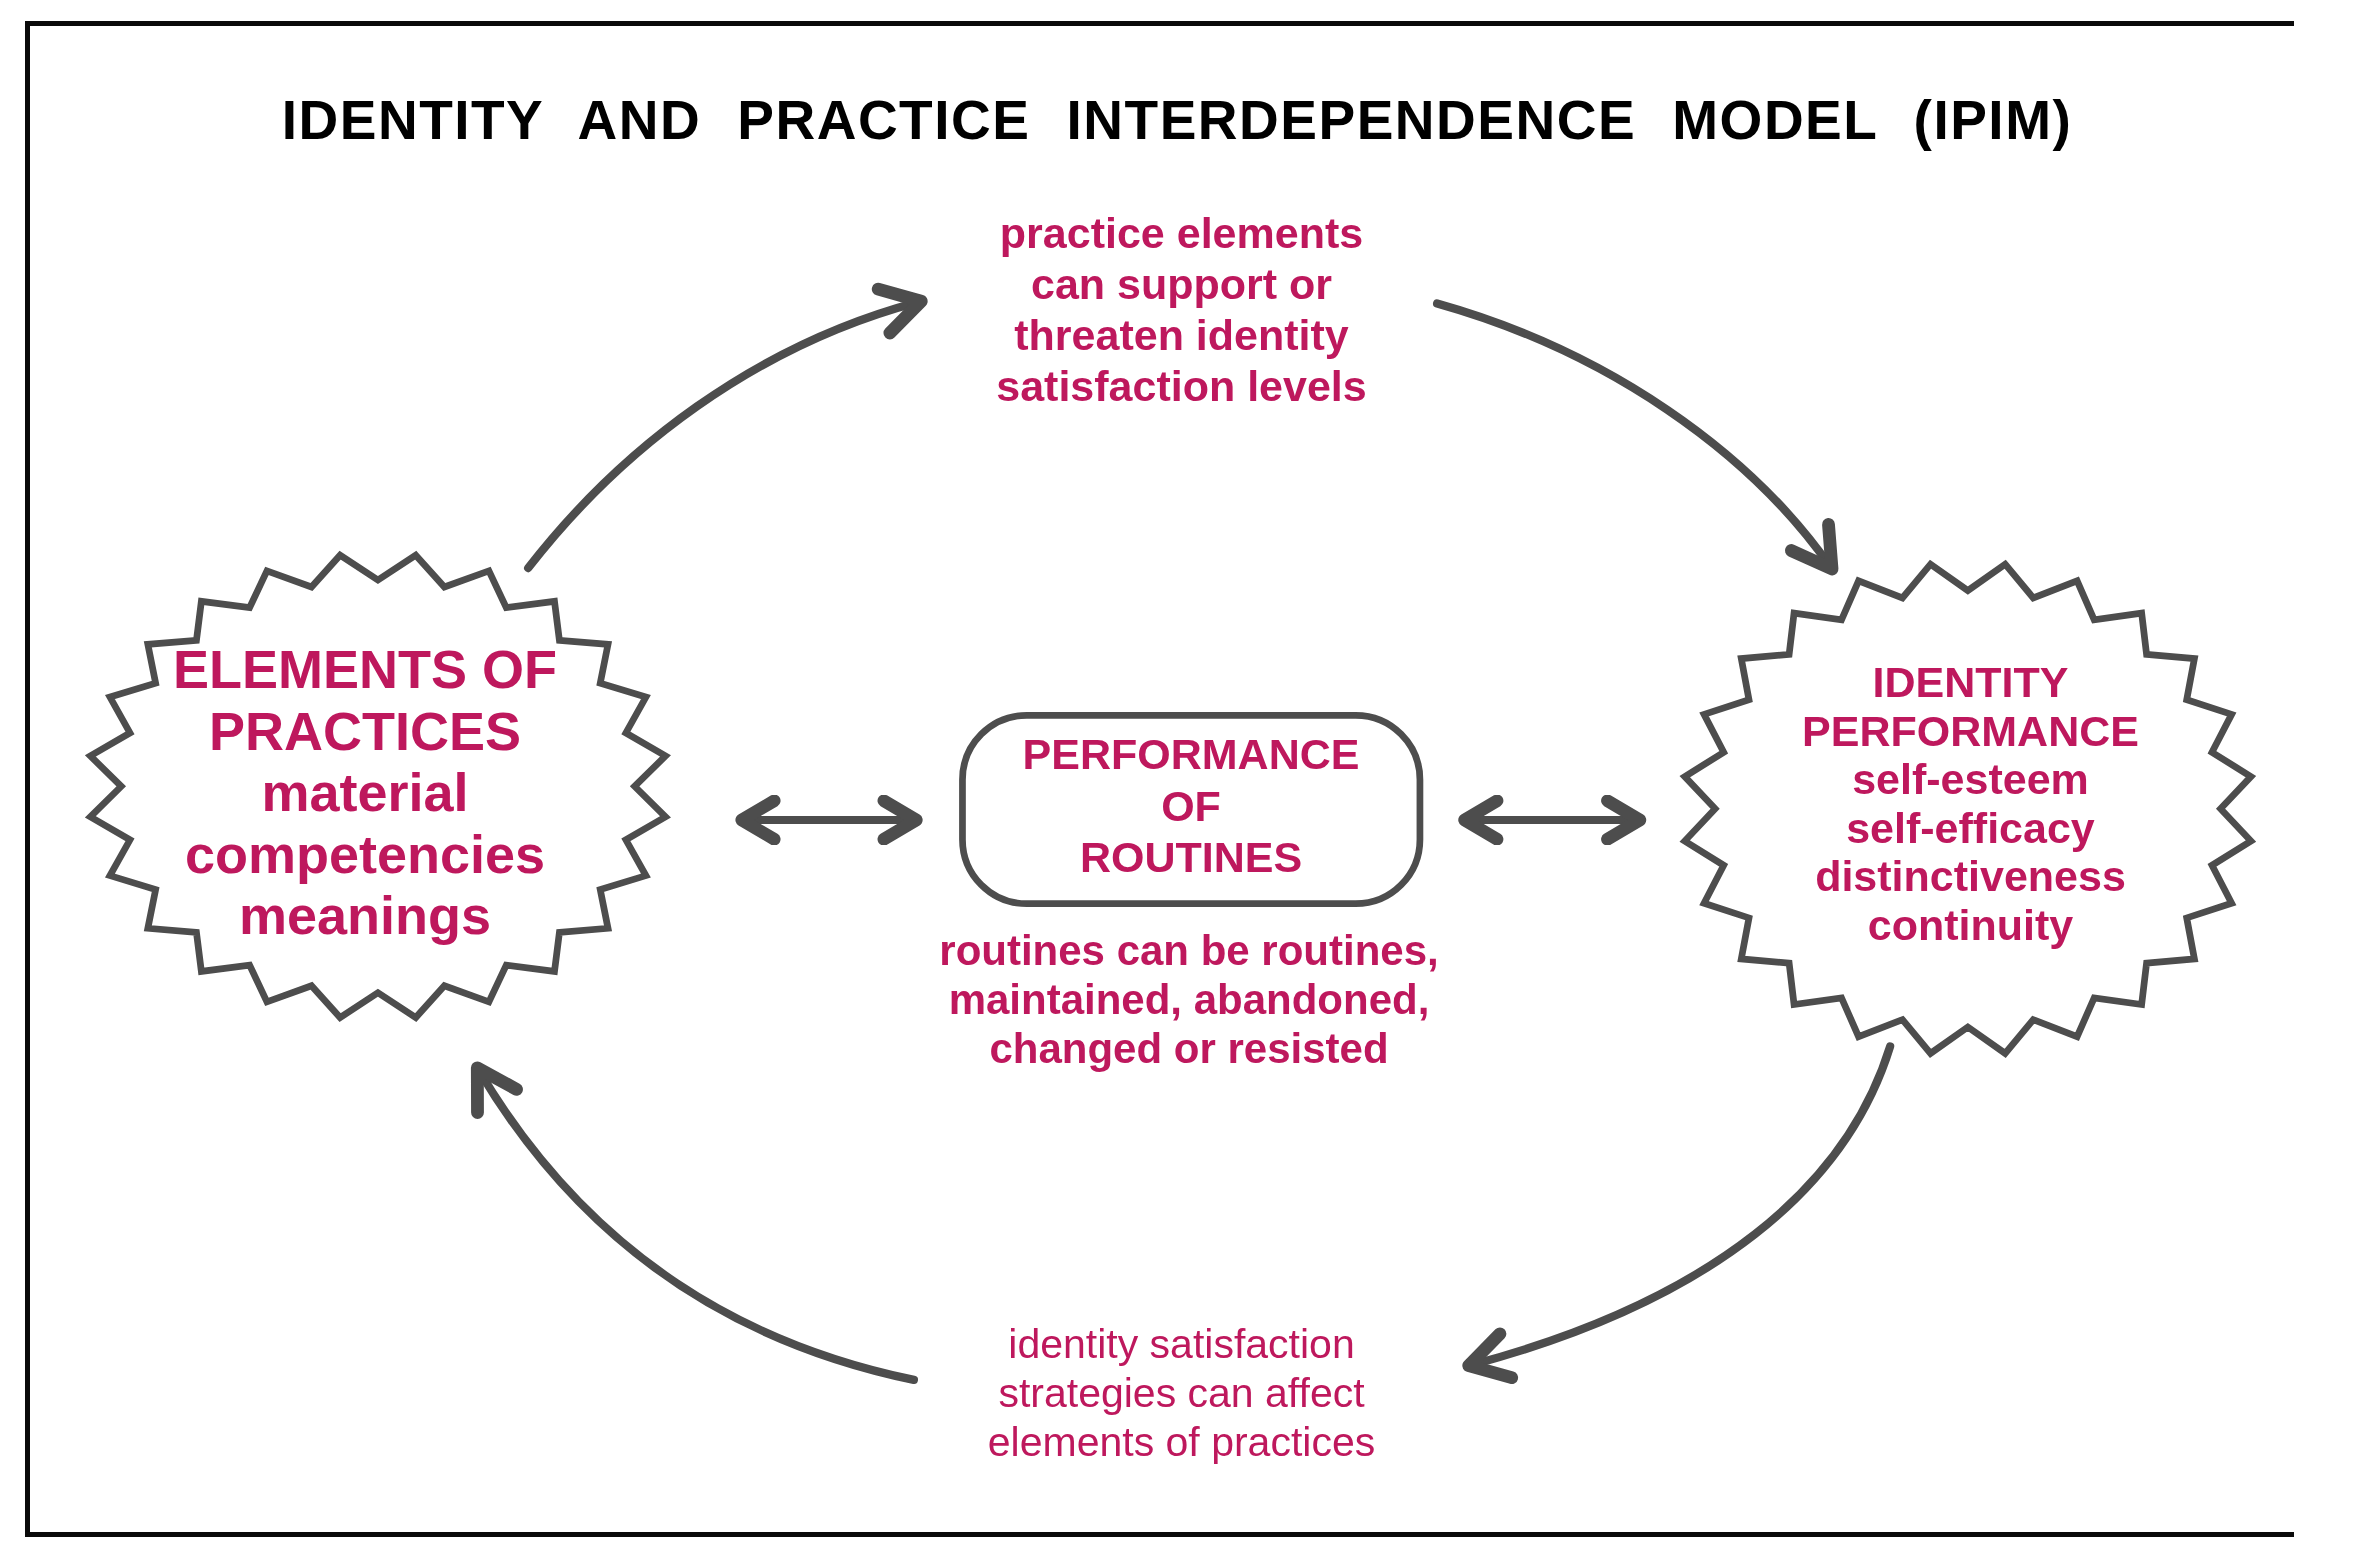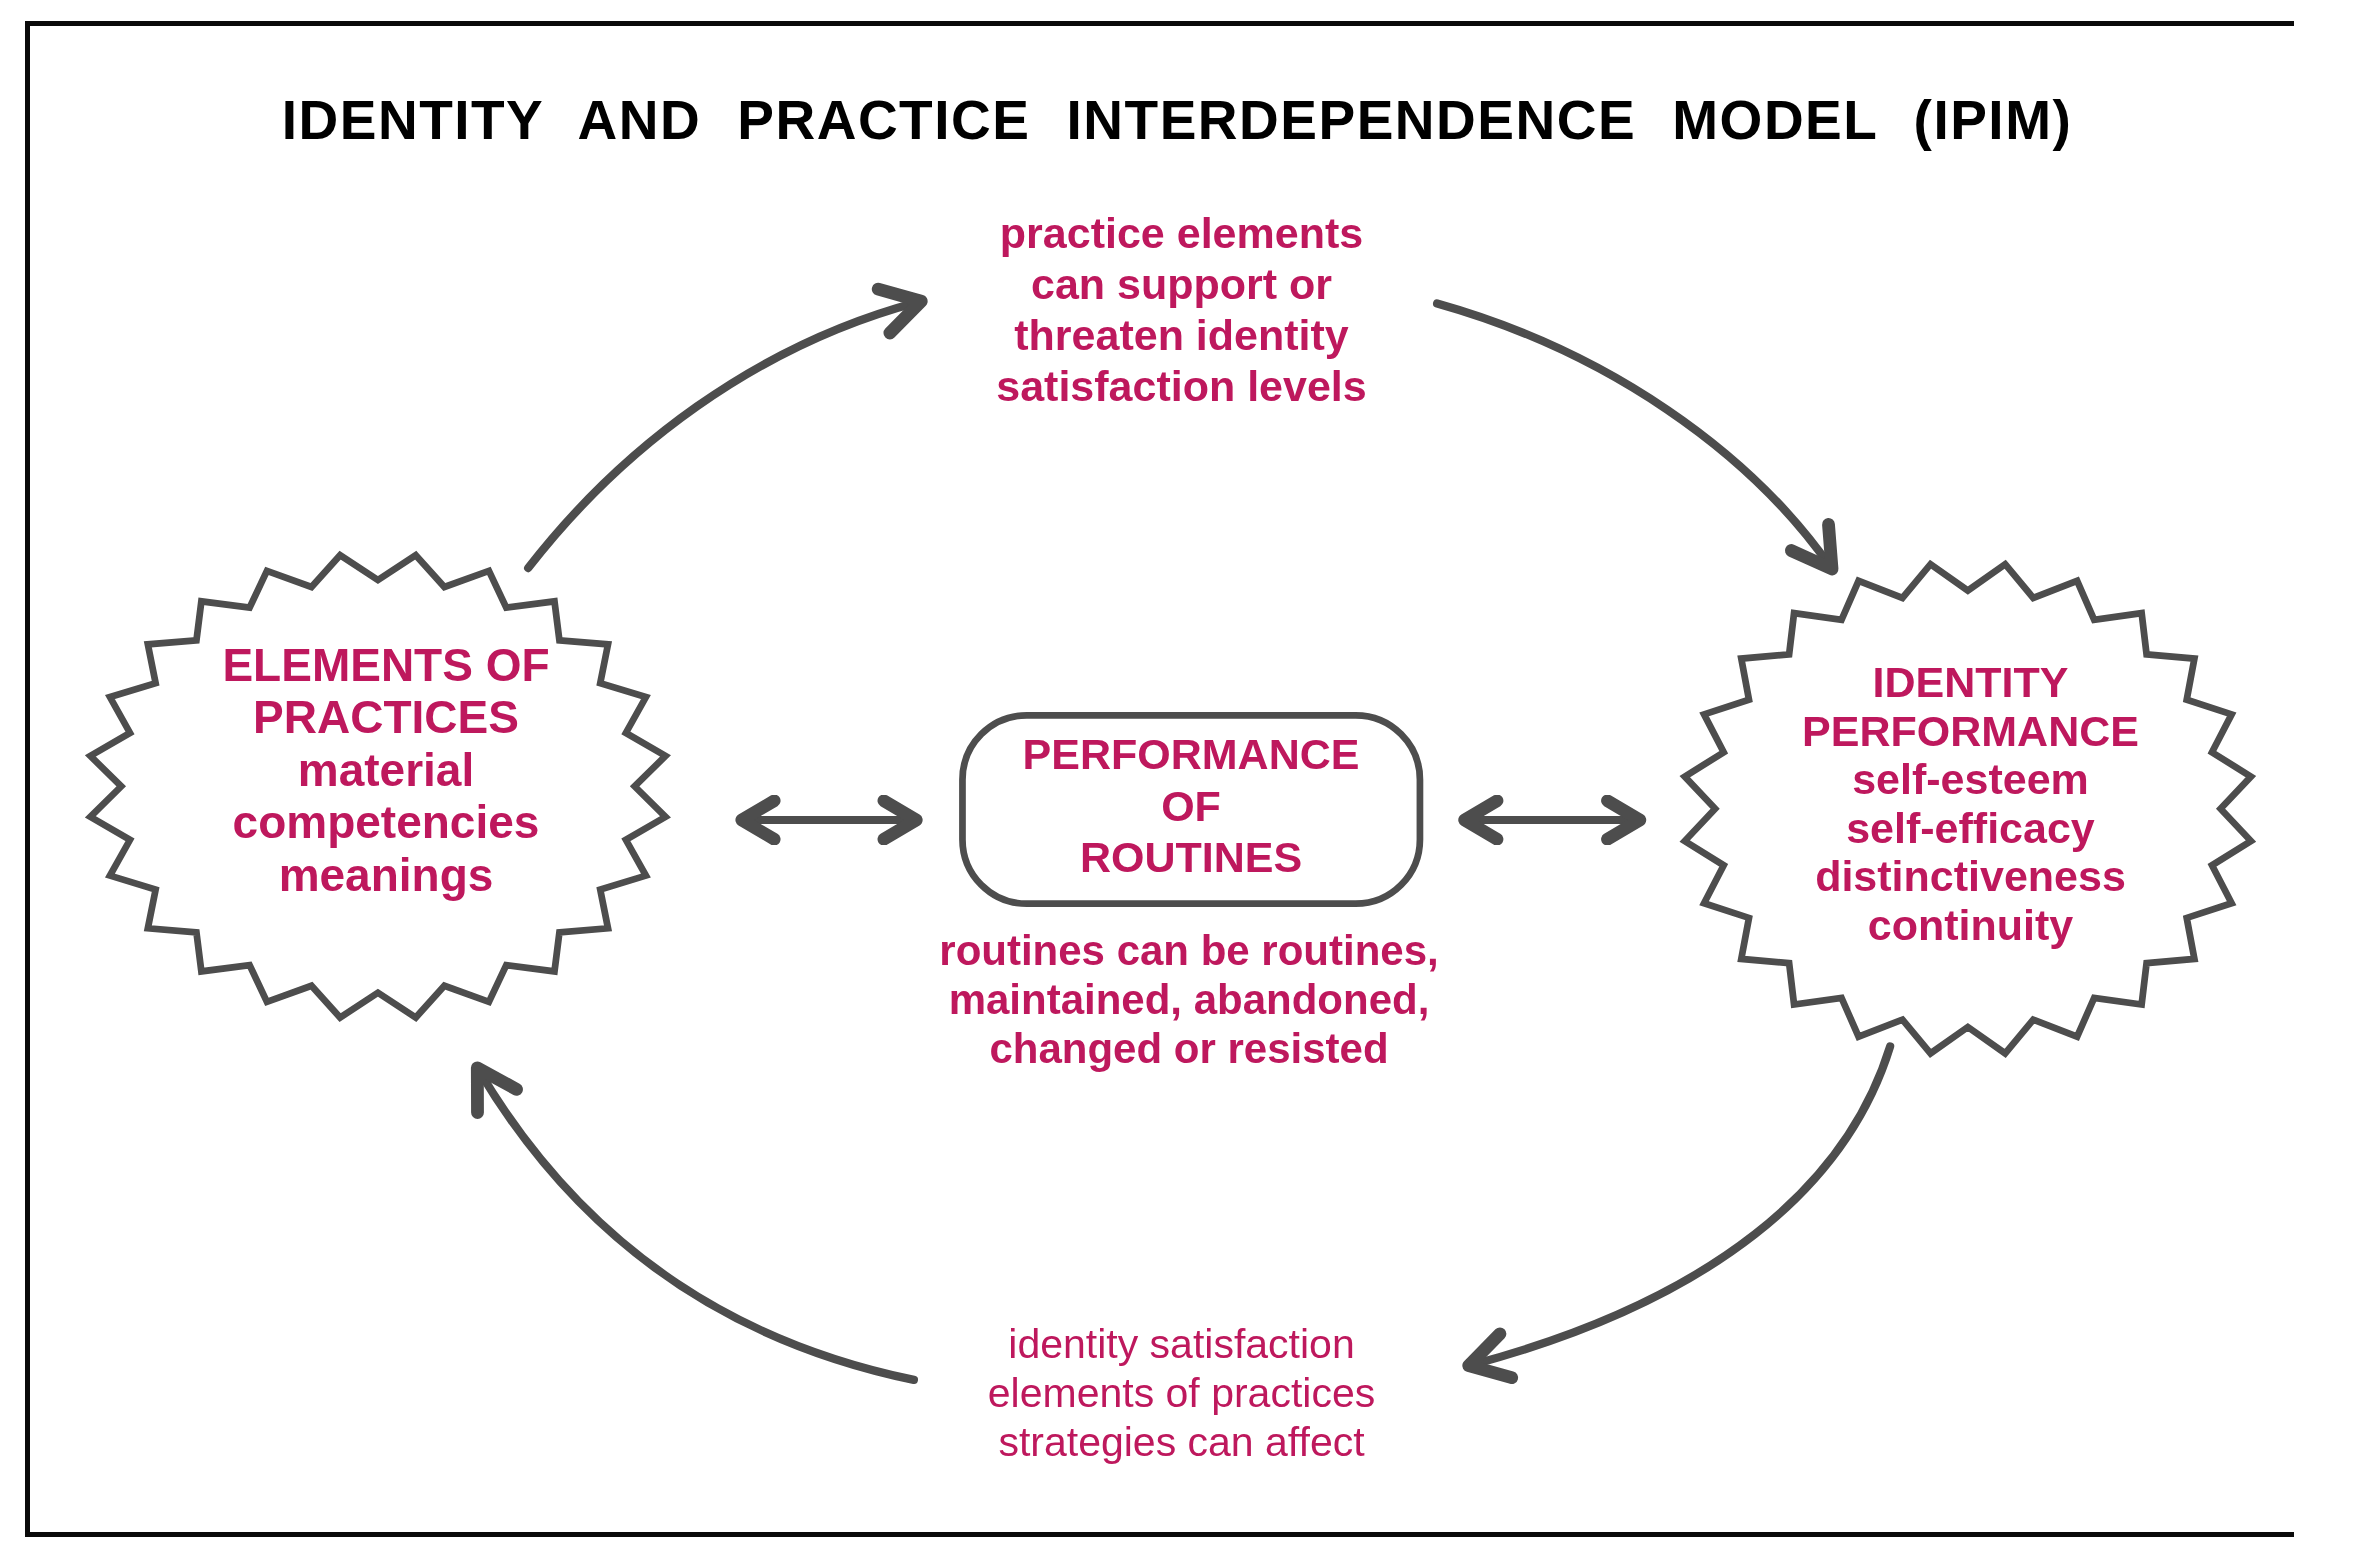--- a/index.html
+++ b/index.html
@@ -56,24 +56,24 @@
     position: absolute;
     text-align: center;
     color: #be185d;
     line-height: 1.14;
   }
   .tline { display: block; white-space: nowrap; }
   .bold { font-weight: 700; }
 
   
   #left-burst-text {
-    left: 98px;
+    left: 77px;
     top: 639px;
     width: 576px;
-    font-size: 46px;
+    font-size: 54px;
     font-weight: 700;
   }
 
   
   #right-burst-text {
     left: 1679px;
     top: 658px;
     width: 583px;
     font-size: 43px;
     font-weight: 700;
@@ -194,18 +194,18 @@
 
   <div class="tblock" id="top-caption">
     <span class="tline">practice elements</span>
     <span class="tline">can support or</span>
     <span class="tline">threaten identity</span>
     <span class="tline">satisfaction levels</span>
   </div>
 
   <div class="tblock" id="bottom-caption">
     <span class="tline">identity satisfaction</span>
+    <span class="tline">strategies can affect</span>
     <span class="tline">elements of practices</span>
-    <span class="tline">strategies can affect</span>
   </div>
 
 </div>
 
 
 </body></html>

